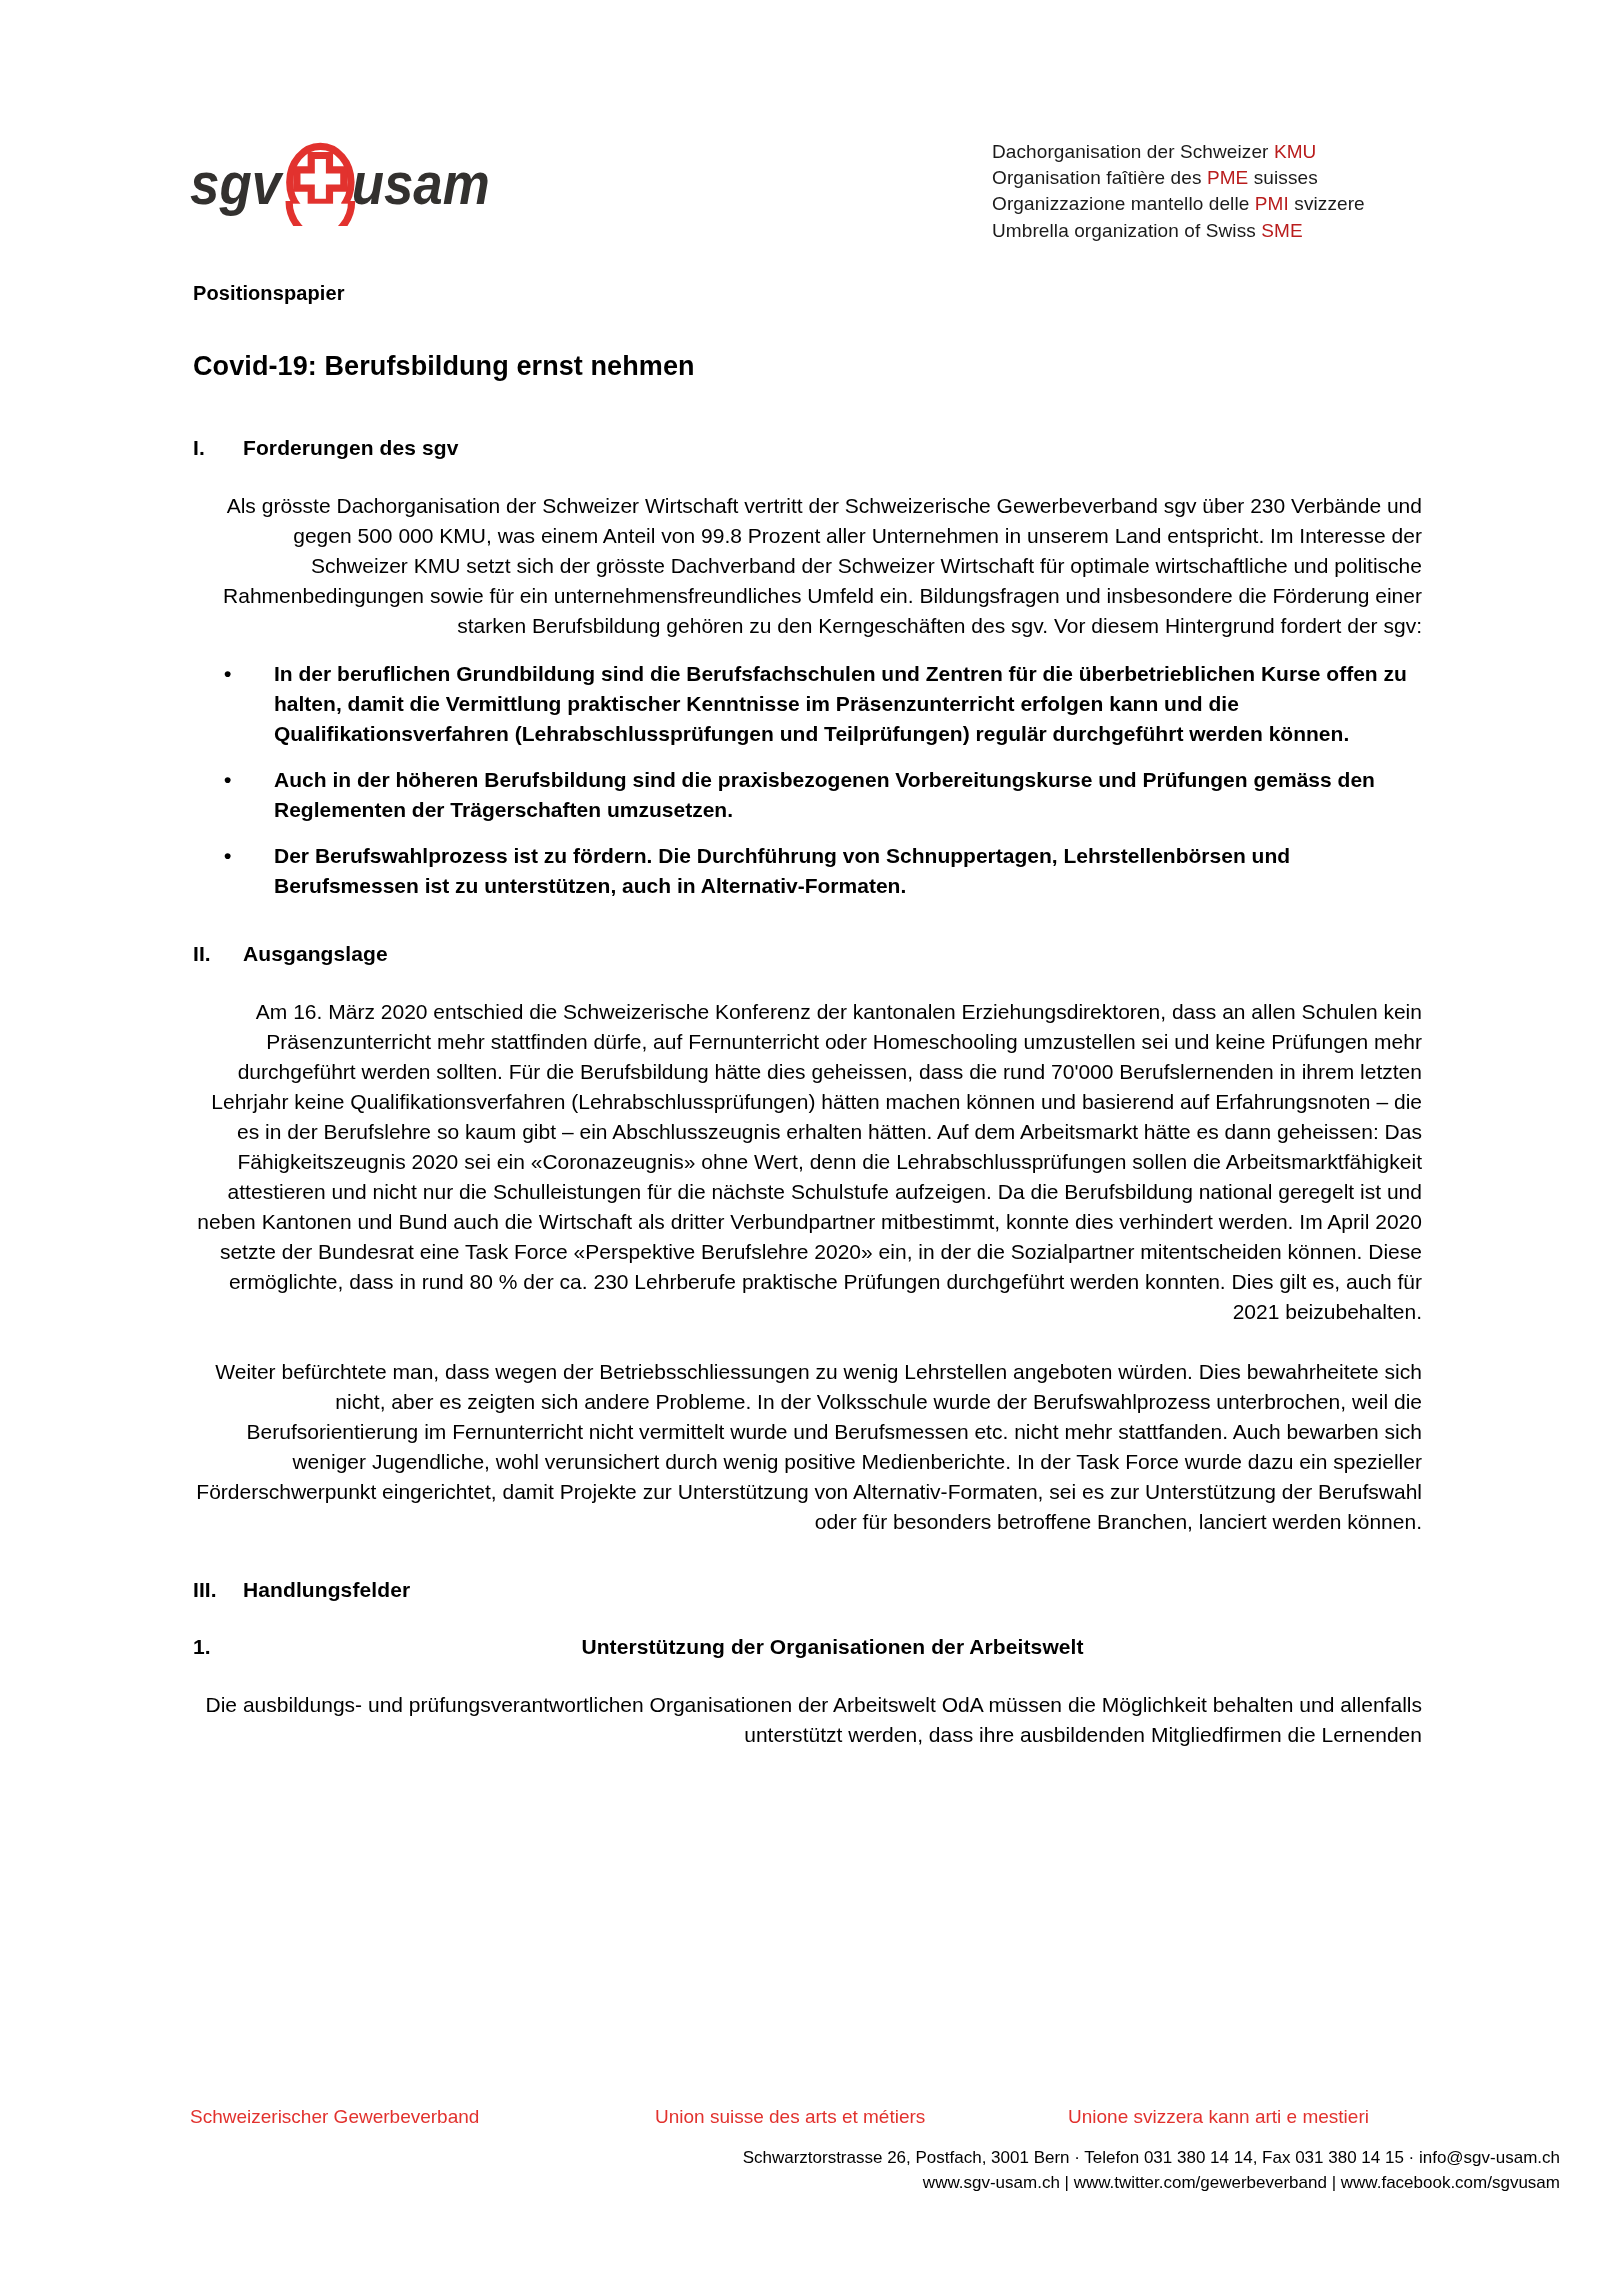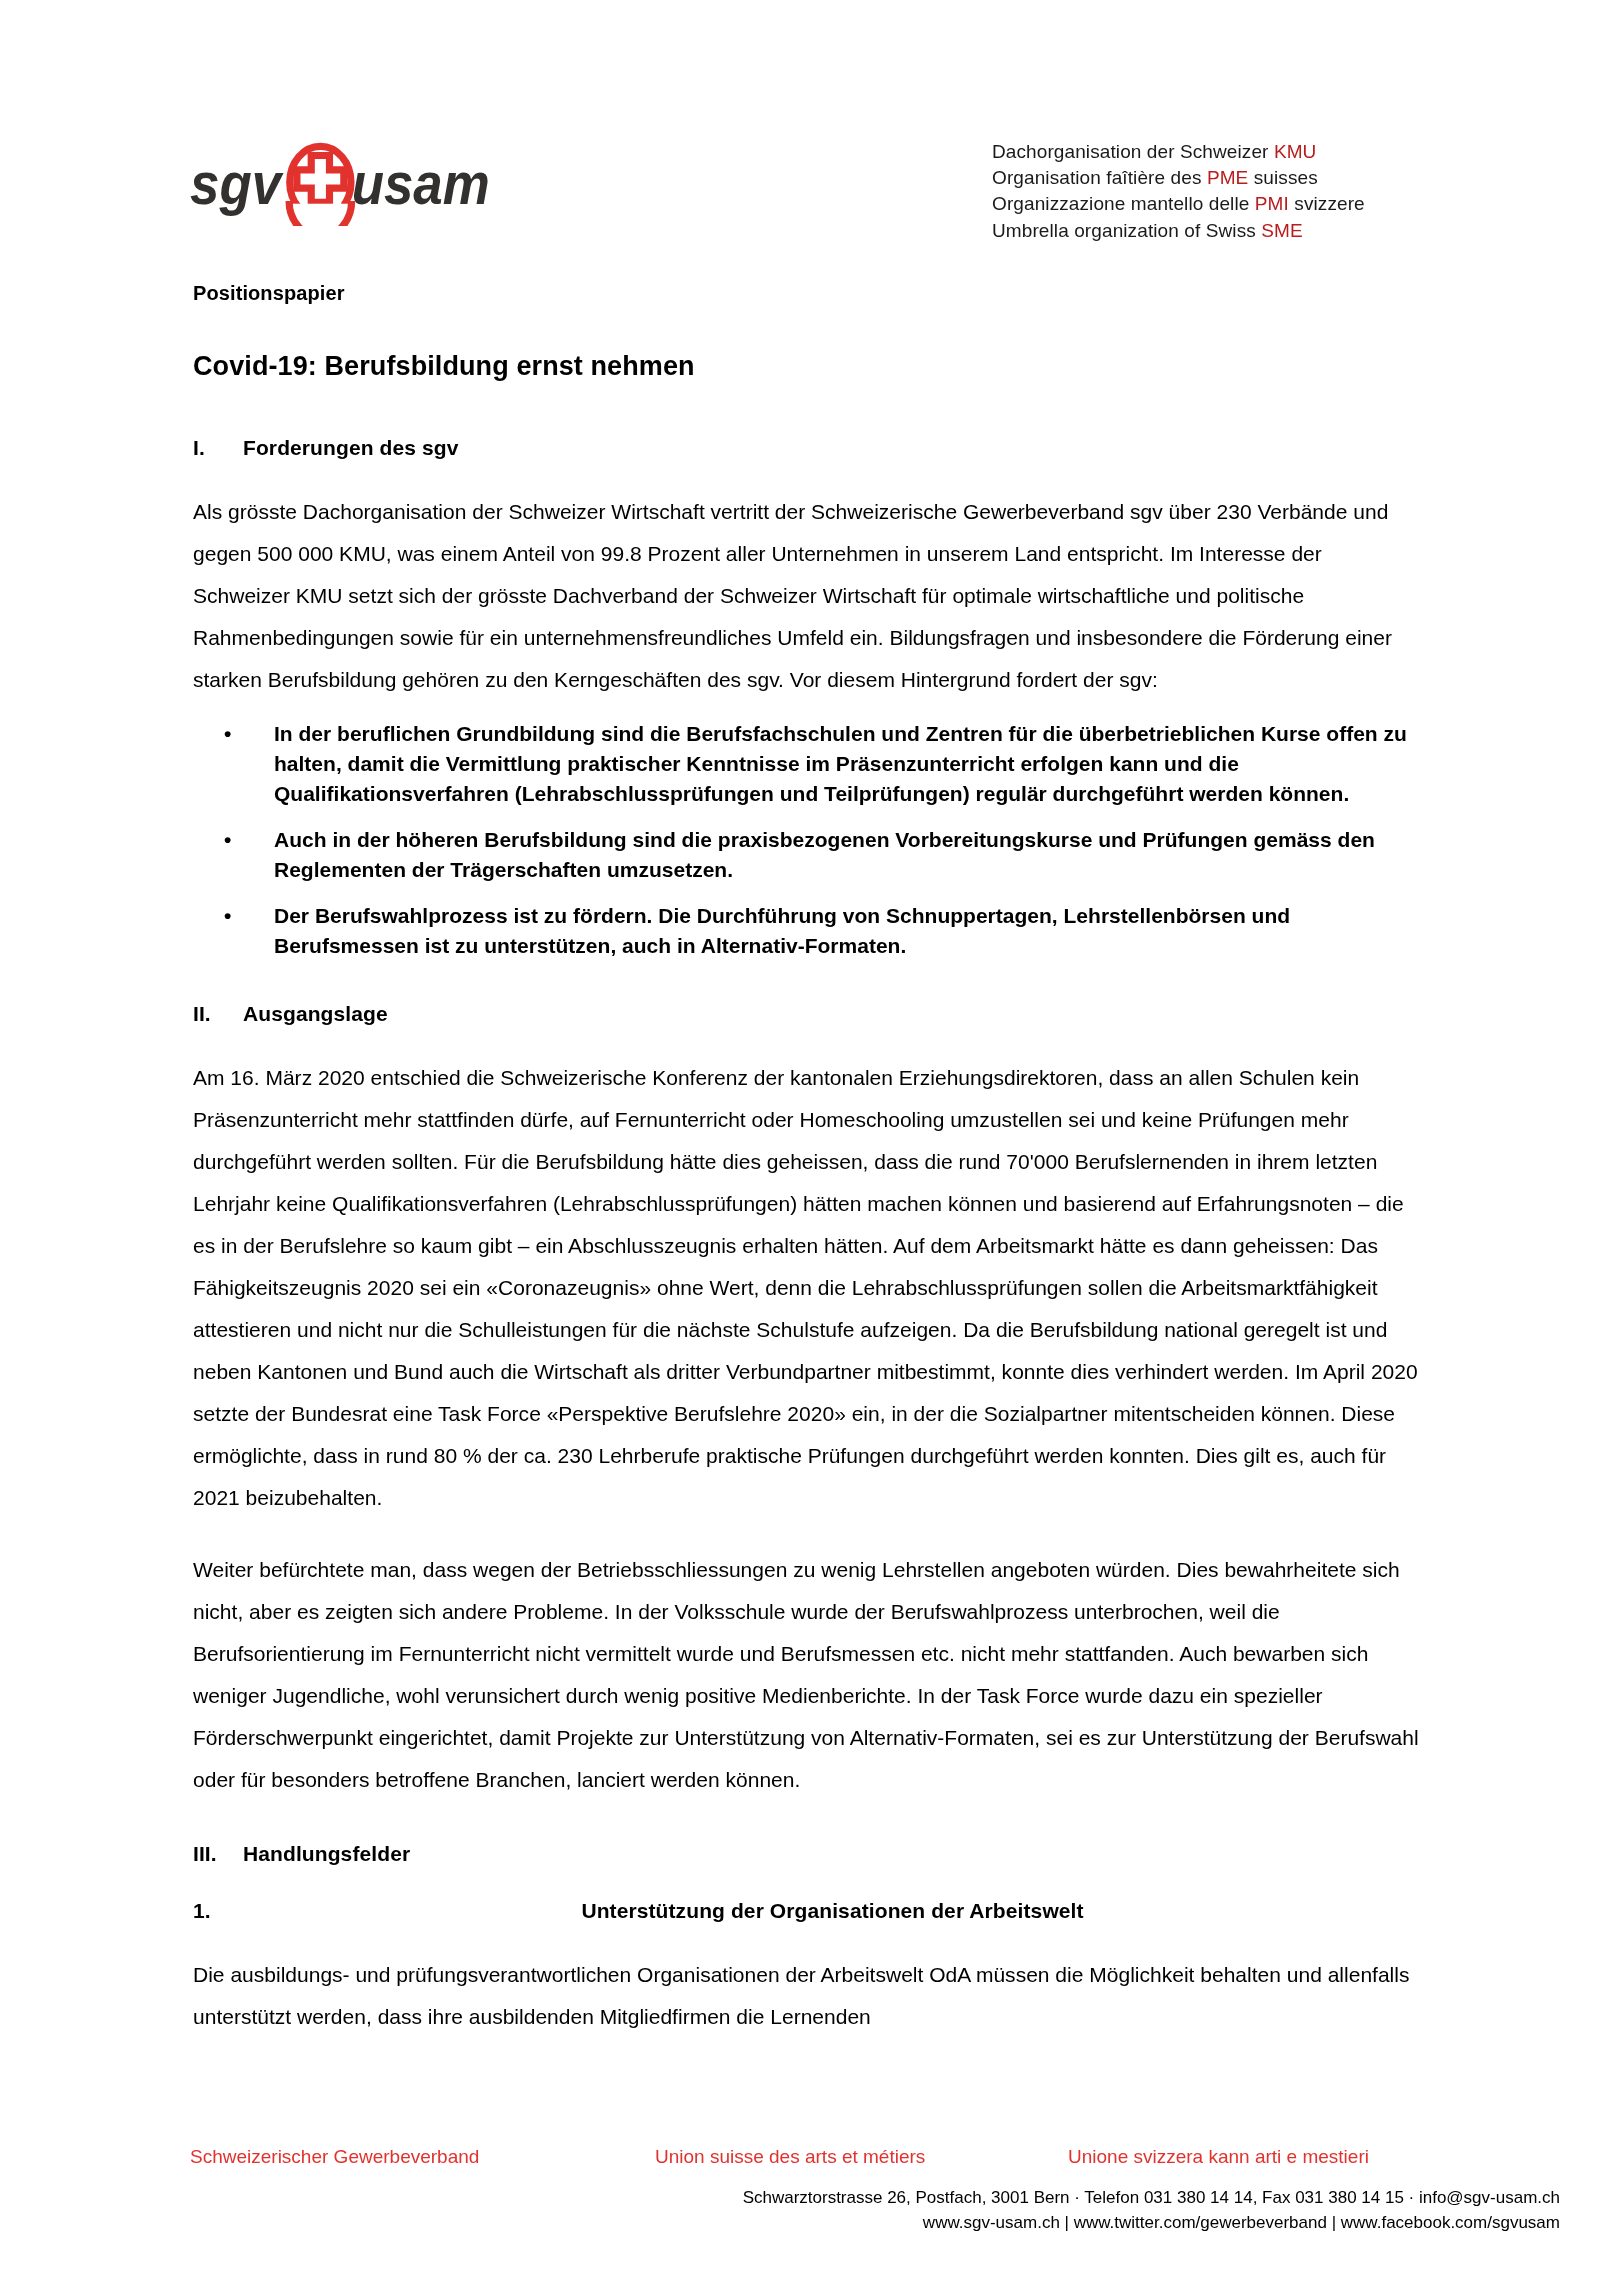--- a/index.html
+++ b/index.html
@@ -96,23 +96,23 @@
     letter-spacing: 0.1px;
   }
   .h-num .num {
     width: 50px;
     flex: 0 0 50px;
   }
   .h-num .txt { flex: 1 1 auto; text-align: center; }
 
   p.body {
     font-size: 21px;
-    line-height: 42px;
-    margin: 0;
-    text-align: left;
+    line-height: 30px;
+    margin: 0;
+    text-align: right;
     letter-spacing: 0.01px;
     hyphens: none;
   }
 
   ul.reqs {
     list-style: none;
     margin: 0;
     padding: 0;
   }
   ul.reqs li {
@@ -143,21 +143,20 @@
     left: 0;
     right: 0;
     top: 2104px;
   }
   .footer-names {
     position: relative;
     height: 29px;
     color: #e2322e;
     font-size: 19px;
     line-height: 25px;
-    margin-top: 40px;
   }
   .footer-names .fn1 { position: absolute; left: 190px; top: 0; }
   .footer-names .fn2 { position: absolute; left: 655px; top: 0; }
   .footer-names .fn3 { position: absolute; left: 1068px; top: 0; }
 
   .footer-lines {
     margin-top: 11.7px;
     text-align: right;
     font-size: 17px;
     line-height: 25px;

